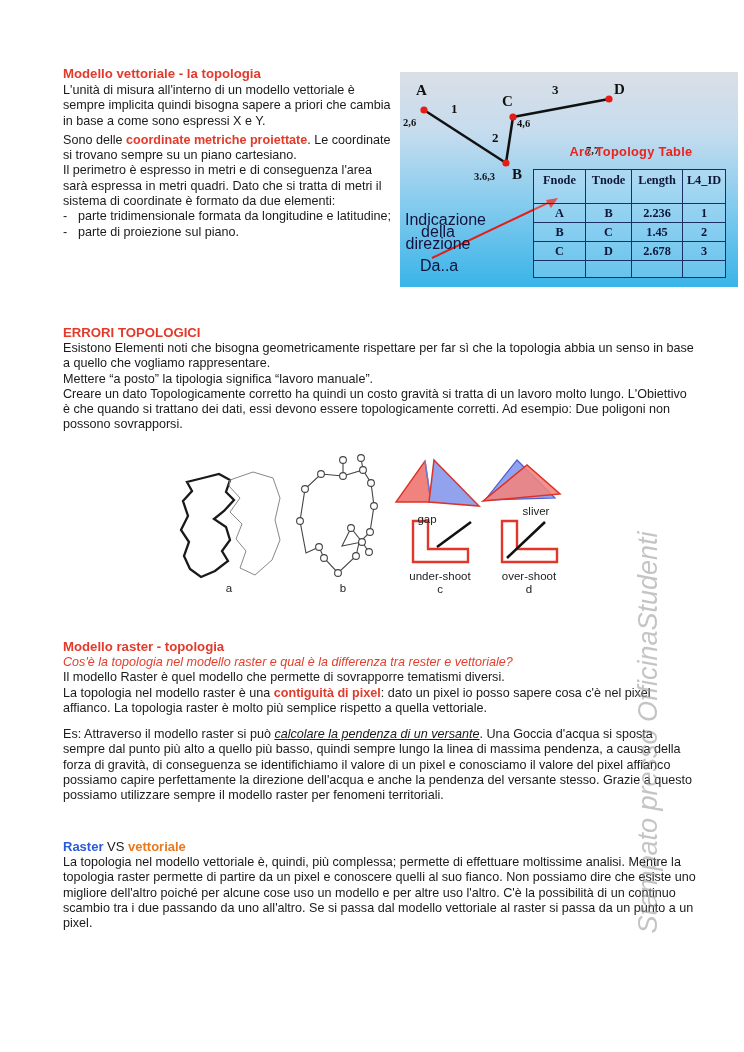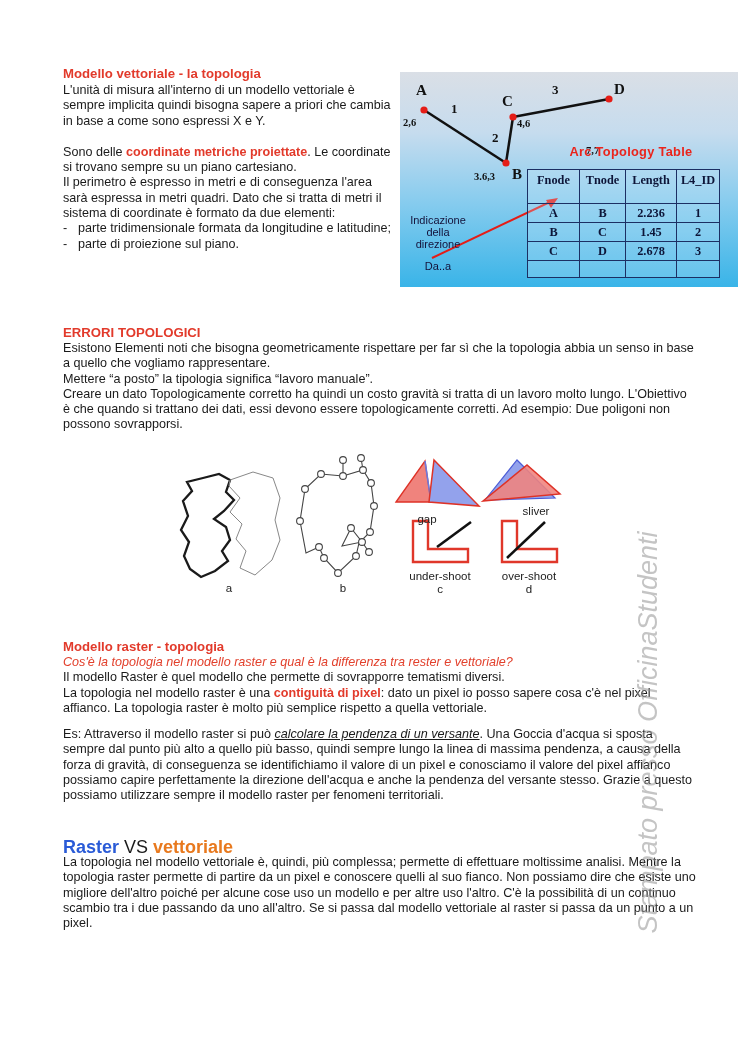--- a/index.html
+++ b/index.html
@@ -21,38 +21,38 @@
   .arcdiag{left:400px;top:72px;width:338px;height:215px;
      background:linear-gradient(180deg,#dadfe6 0%,#c6dcee 28%,#84cbee 62%,#39b4e8 100%);}
   .nodelbl{font-family:"Liberation Serif","DejaVu Serif",serif;font-weight:bold;color:#111;}
   .n15{font-size:15px;} .n13{font-size:13px;} .n11{font-size:10.5px;}
   .arctitle{color:#ea241c;font-weight:bold;font-size:12.8px;letter-spacing:.3px;text-align:center;}
   .arctable{border-collapse:collapse;background:rgba(210,236,250,.25);}
   .arctable td{border:1.3px solid #1c2f63;font-family:"Liberation Serif","DejaVu Serif",serif;
      font-weight:bold;font-size:12.3px;color:#0d1538;text-align:center;padding:0;}
   .arctable .hd{height:30px;vertical-align:top;padding-top:3px;}
   .arctable .rw{height:19px;}
-  .annot{font-size:11px;line-height:12px;color:#14123a;text-align:center;}
+  .annot{font-size:16px;line-height:12px;color:#14123a;text-align:center;}
 
   
   .figlbl{font-size:11.5px;color:#222;text-align:center;line-height:12px;}
 
   .watermark{left:443px;top:717px;width:410px;text-align:center;transform:rotate(-90deg);
      font-size:27px;font-style:italic;color:rgba(148,148,148,.55);white-space:nowrap;
      pointer-events:none;z-index:6;}
 </style>
 </head>
 <body>
 
 <div class="page">
 
   <div class="abs txt" style="left:63px;top:66px;width:336px;">
     <div class="h-red" style="margin-bottom:1px;">Modello vettoriale - la topologia</div>
     <div><span>L'unità di misura all'interno di un modello vettoriale è sempre implicita quindi bisogna sapere a priori che cambia in base a come sono espressi X e Y.</span></div>
-    <div style="margin-top:16px;"><span>Sono delle </span><span class="red-b">coordinate metriche proiettate</span><span>. Le coordinate si trovano sempre su un piano cartesiano.</span></div>
+    <div style="margin-top:4px;"><span>Sono delle </span><span class="red-b">coordinate metriche proiettate</span><span>. Le coordinate si trovano sempre su un piano cartesiano.</span></div>
     <div><span>Il perimetro è espresso in metri e di conseguenza l'area sarà espressa in metri quadri. Dato che si tratta di metri il sistema di coordinate è formato da due elementi:</span></div>
     <div class="bullet">
       <span class="dash">-</span>
       <span><span class="bold">parte tridimensionale</span><span> formata da longitudine e latitudine;</span></span>
     </div>
     <div class="bullet">
       <span class="dash">-</span>
       <span><span class="bold">parte di proiezione sul piano</span><span>.</span></span>
     </div>
   </div>
@@ -76,21 +76,21 @@
     <span class="abs nodelbl n11" style="left:117px;top:46px;">4,6</span>
     <span class="abs nodelbl n13" style="left:92px;top:58px;">2</span>
     <span class="abs nodelbl n15" style="left:112px;top:94px;">B</span>
     <span class="abs nodelbl n11" style="left:74px;top:99px;">3.6,3</span>
     <span class="abs nodelbl n13" style="left:152px;top:10px;">3</span>
     <span class="abs nodelbl n15" style="left:214px;top:9px;">D</span>
     <span class="abs nodelbl n11" style="left:186px;top:31px;margin-top:42px;">7,7</span>
 
     <div class="abs arctitle" style="left:148px;top:72px;width:166px;">Arc Topology Table</div>
 
-    <table class="arctable abs" style="left:127px;top:97px;">
+    <table class="arctable abs" style="left:133px;top:97px;">
       <tbody>
           <tr>
         <td class="hd" style="width:51px;">Fnode</td>
         <td class="hd" style="width:45px;">Tnode</td>
         <td class="hd" style="width:50px;">Length</td>
         <td class="hd" style="width:42px;">L4_ID</td>
       </tr>
       <tr class="rw">
         <td>A</td>
         <td>B</td>
@@ -194,21 +194,21 @@
     <div class="q-red">Cos'è la topologia nel modello raster e qual è la differenza tra rester e vettoriale?</div>
     <div>Il modello Raster è quel modello che permette di sovrapporre tematismi diversi.</div>
     <div><span>La topologia nel modello raster è una </span><span class="red-b">contiguità di pixel</span><span>: dato un pixel io posso sapere cosa c'è nel pixel affianco. La topologia raster è molto più semplice rispetto a quella vettoriale.</span></div>
   </div>
 
   <div class="abs txt" style="left:63px;top:727px;width:633px;">
     <span class="bold">Es</span><span>: Attraverso il modello raster si può </span><span class="und-it">calcolare la pendenza di un versante</span><span>. Una Goccia d'acqua si sposta sempre dal punto più alto a quello più basso, quindi sempre lungo la linea di massima pendenza, a causa della forza di gravità, di conseguenza se identifichiamo il valore di un pixel e conosciamo il valore del pixel affianco possiamo capire perfettamente la direzione dell'acqua e anche la pendenza del versante stesso. Grazie a questo possiamo utilizzare sempre il modello raster per fenomeni territoriali.</span>
   </div>
 
   <div class="abs txt" style="left:63px;top:839px;width:633px;">
-    <div style="font-size:18px;line-height:16px;">
+    <div style="font-size:13px;line-height:16px;">
       <span class="blue-b">Raster</span><span class="bold"> VS </span><span class="orange-b">vettoriale</span>
     </div>
     <div>La topologia nel modello vettoriale è, quindi, più complessa; permette di effettuare moltissime analisi. Mentre la topologia raster permette di partire da un pixel e conoscere quelli al suo fianco. Non possiamo dire che esiste uno migliore dell'altro poiché per alcune cose uso un modello e per altre uso l'altro. C'è la possibilità di un continuo scambio tra i due passando da uno all'altro. Se si passa dal modello vettoriale al raster si passa da un punto a un pixel.</div>
   </div>
 
   <div class="abs watermark">Stampato presso OfficinaStudenti</div>
 
 </div>
 
 </body></html>

